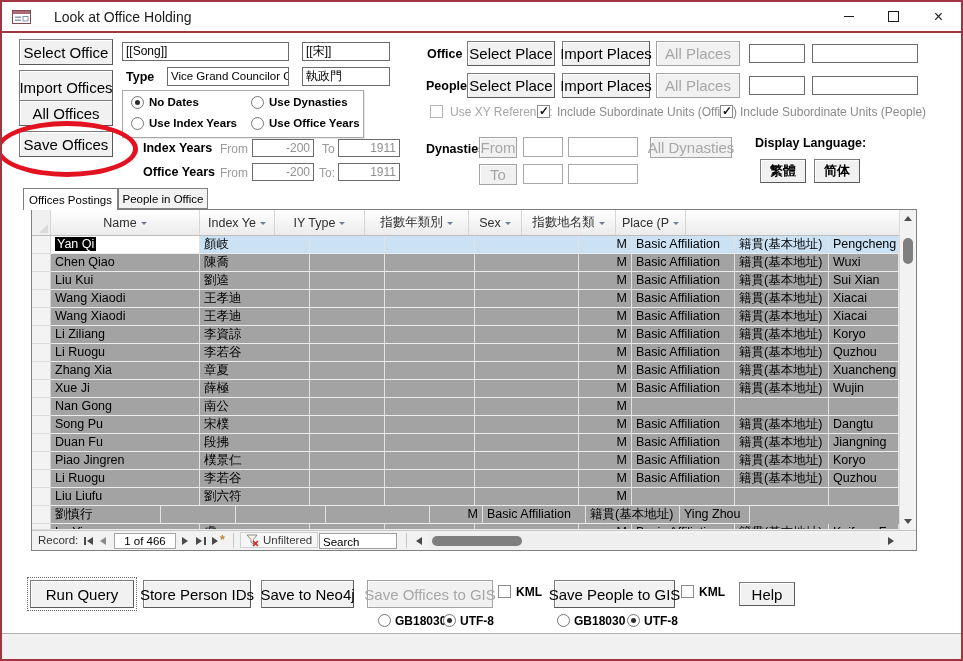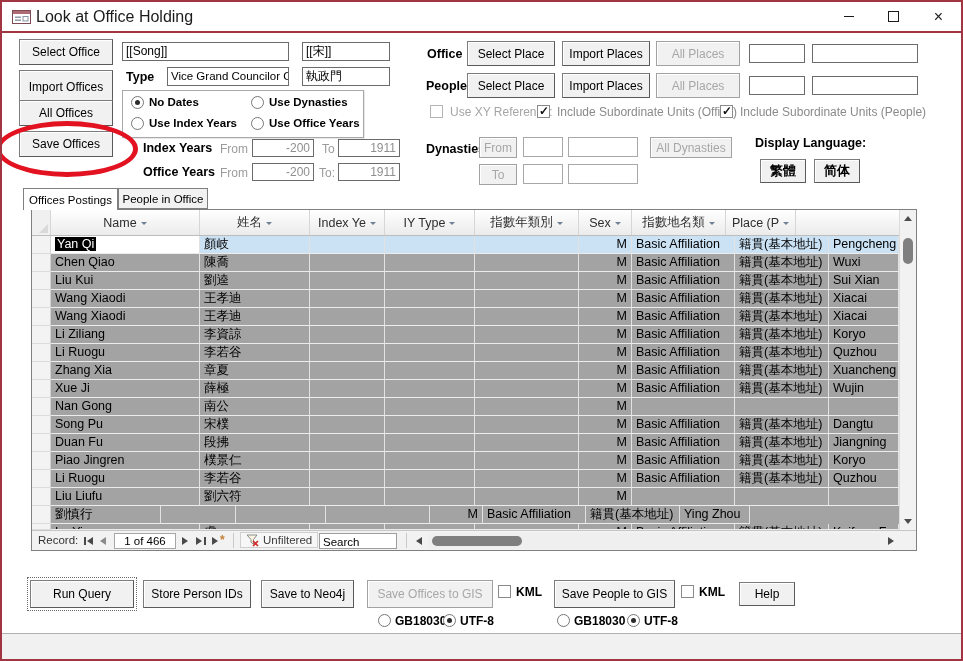--- a/index.html
+++ b/index.html
@@ -2,29 +2,29 @@
 <html><head>
 <meta charset="utf-8">
 <style>
   html,body{margin:0;padding:0;background:#fff;}
   .win{position:relative;width:963px;height:661px;box-sizing:border-box;border:2px solid #a23542;
        background:#fff;overflow:hidden;font-family:"Liberation Sans",sans-serif;color:#000;}
   
   .titlebar{position:absolute;top:0;left:0;right:0;height:29px;background:#fff;
             border-bottom:2px solid #a23542;display:flex;align-items:center;}
   .appicon{margin-left:10px;display:flex;align-items:center;}
-  .title{margin-left:5px;font-size:16px;color:#1a1a1a;text-align:right;}
+  .title{margin-left:23px;font-size:14px;color:#1a1a1a;text-align:right;}
   .wctl{margin-left:auto;display:flex;height:100%;}
   .wbtn{width:45px;height:100%;display:flex;align-items:center;justify-content:center;cursor:pointer;}
   .gmin{width:10px;height:1px;background:#1a1a1a;display:block;}
   .gmax{width:9px;height:9px;border:1px solid #1a1a1a;display:block;}
   .gclose{font-size:16px;line-height:16px;color:#1a1a1a;}
   
   .btn{position:absolute;background:#f1f1f1;border:1px solid #7c7c7c;border-right-color:#5a5a5a;
-       border-bottom-color:#5a5a5a;box-shadow:inset 1px 1px 0 #ffffff;font-size:12px;display:flex;
+       border-bottom-color:#5a5a5a;box-shadow:inset 1px 1px 0 #ffffff;font-size:15px;display:flex;
        align-items:center;justify-content:center;box-sizing:border-box;white-space:nowrap;cursor:pointer;}
   .btn.dis{color:#a7a7a7;border-color:#a2a2a2;}
   .btn.cjk{font-size:13px;font-weight:bold;}
   .btn.focus{outline:1px dotted #6b6b6b;outline-offset:2px;}
   .input{position:absolute;background:#fff;border:1px solid #6b6b6b;box-sizing:border-box;font-size:12px;
          line-height:16px;padding:0 3px;overflow:hidden;white-space:nowrap;}
   .input.num{text-align:right;color:#8f8f8f;}
   .input.dim{border-color:#a8a8a8;}
   .lbl{position:absolute;font-size:12.5px;white-space:nowrap;}
   .b{font-weight:bold;}
@@ -180,24 +180,20 @@
   <div class="btn cjk" style="left:812px;top:157px;width:46px;height:24px">简体</div>
 
   <div class="tab active" style="left:21px;width:95px">Offices Postings</div>
   <div class="tab" style="left:116px;width:90px">People in Office</div>
 
   <div class="subform">
     <div class="thead" id="thead">
         <div class="hcell corner" style="width: 19px;"></div>
         <div class="hcell" style="width: 149px;">
           <span>Name</span>
-          <span class="harr"></span>
-        </div>
-        <div class="hcell" style="width: 110px;">
-          <span>姓名</span>
           <span class="harr"></span>
         </div>
         <div class="hcell" style="width: 75px;">
           <span>Index Ye</span>
           <span class="harr"></span>
         </div>
         <div class="hcell" style="width: 90px;">
           <span>IY Type</span>
           <span class="harr"></span>
         </div>

